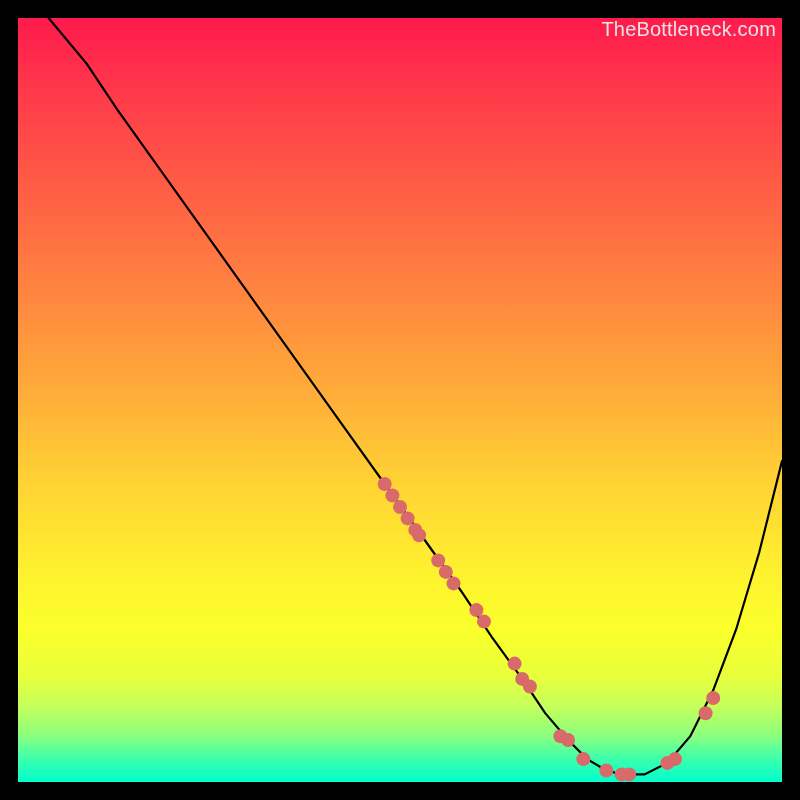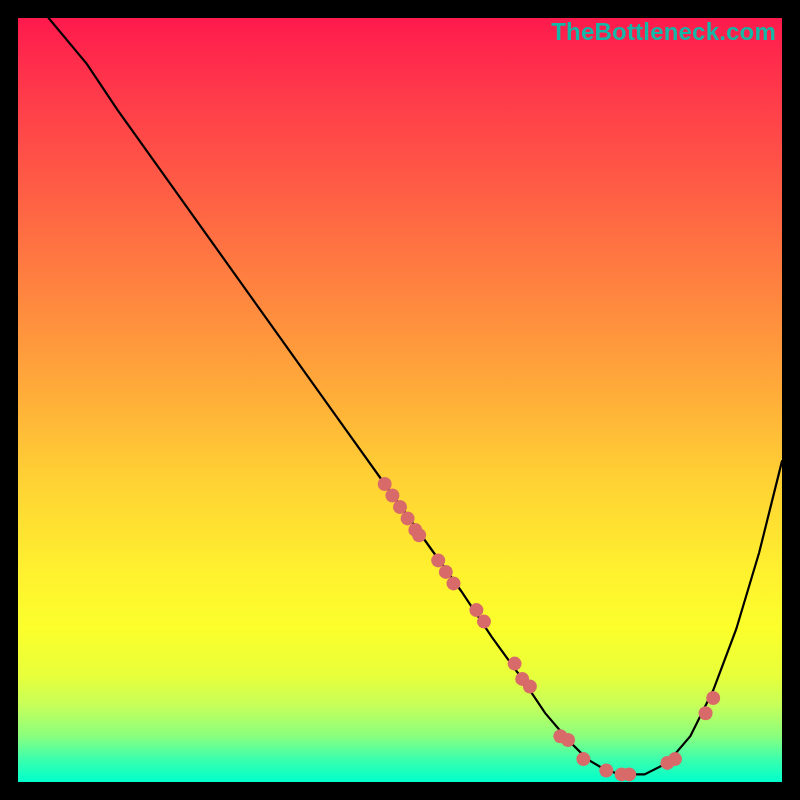--- a/index.html
+++ b/index.html
@@ -35,23 +35,23 @@
       #c6ff5a 90%,
       #8aff7e 94%,
       #3cffad 97%,
       #00ffcc 100%
     );
   }
   .watermark {
     position: absolute;
     top: 0px;
     right: 6px;
-    font-size: 24px;
-    font-weight: 700;
-    color: #14b8a6;
+    font-size: 20px;
+    font-weight: 400;
+    color: #e5e5e5;
     letter-spacing: 0.2px;
     z-index: 10;
   }
   svg.plot {
     position: absolute;
     left: 0; top: 0;
     width: 764px;
     height: 764px;
     z-index: 5;
   }

